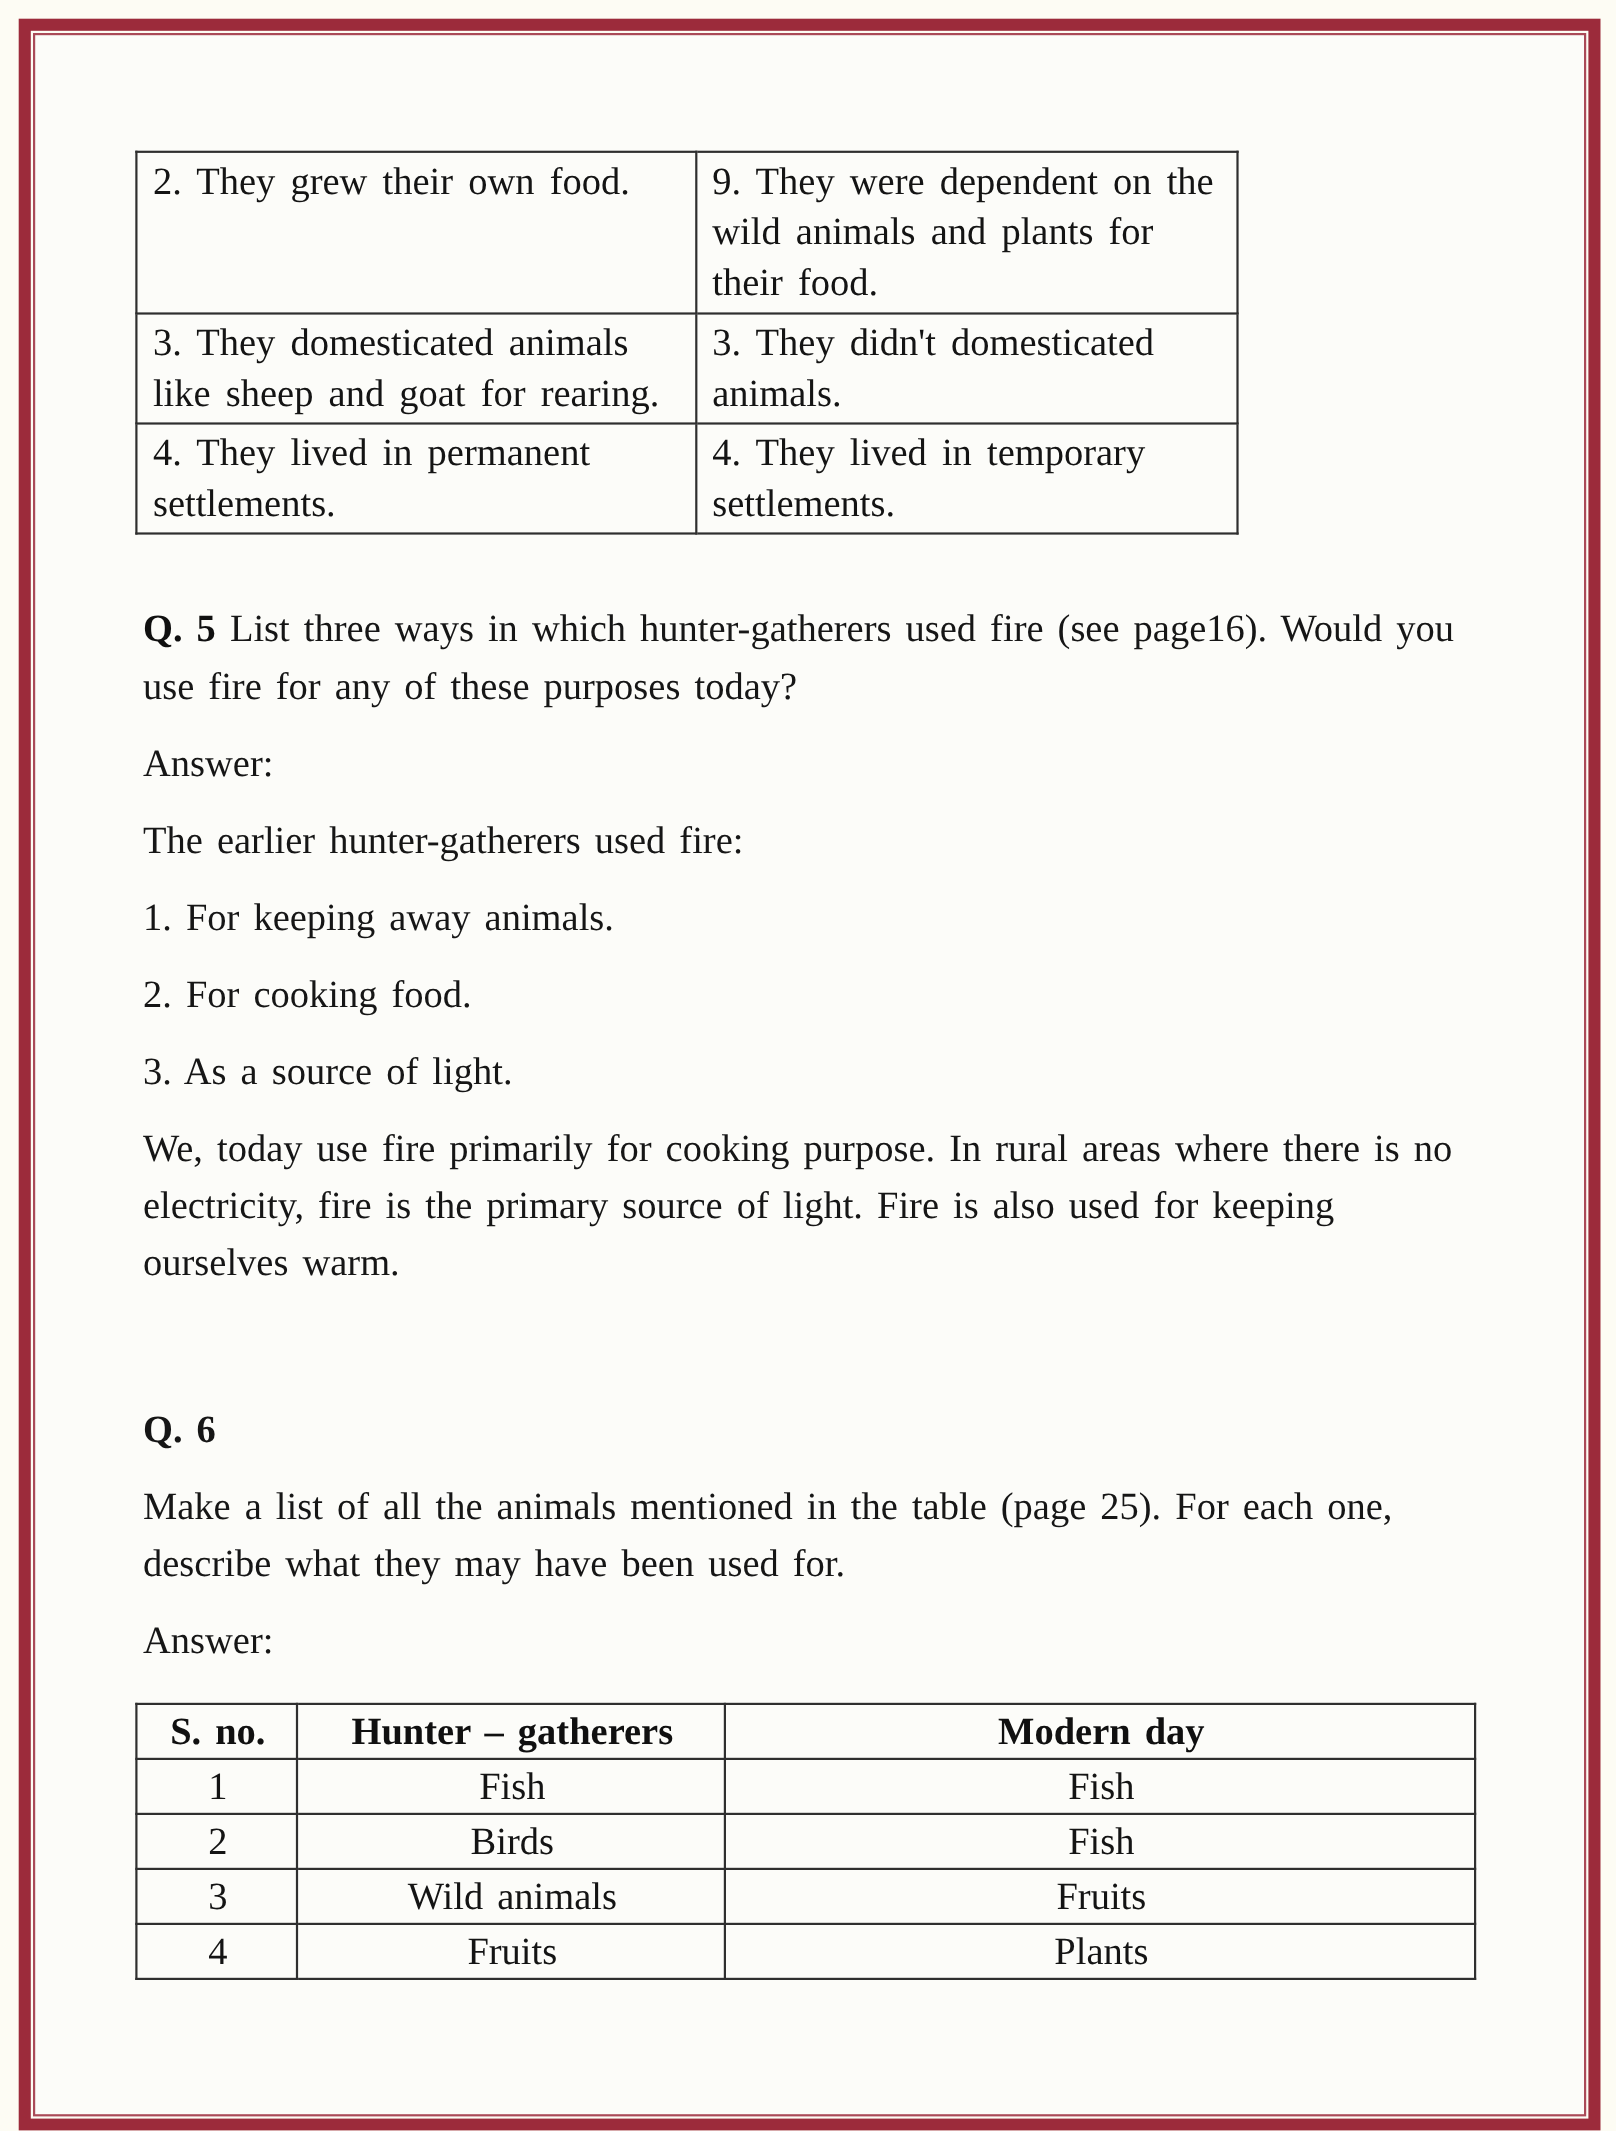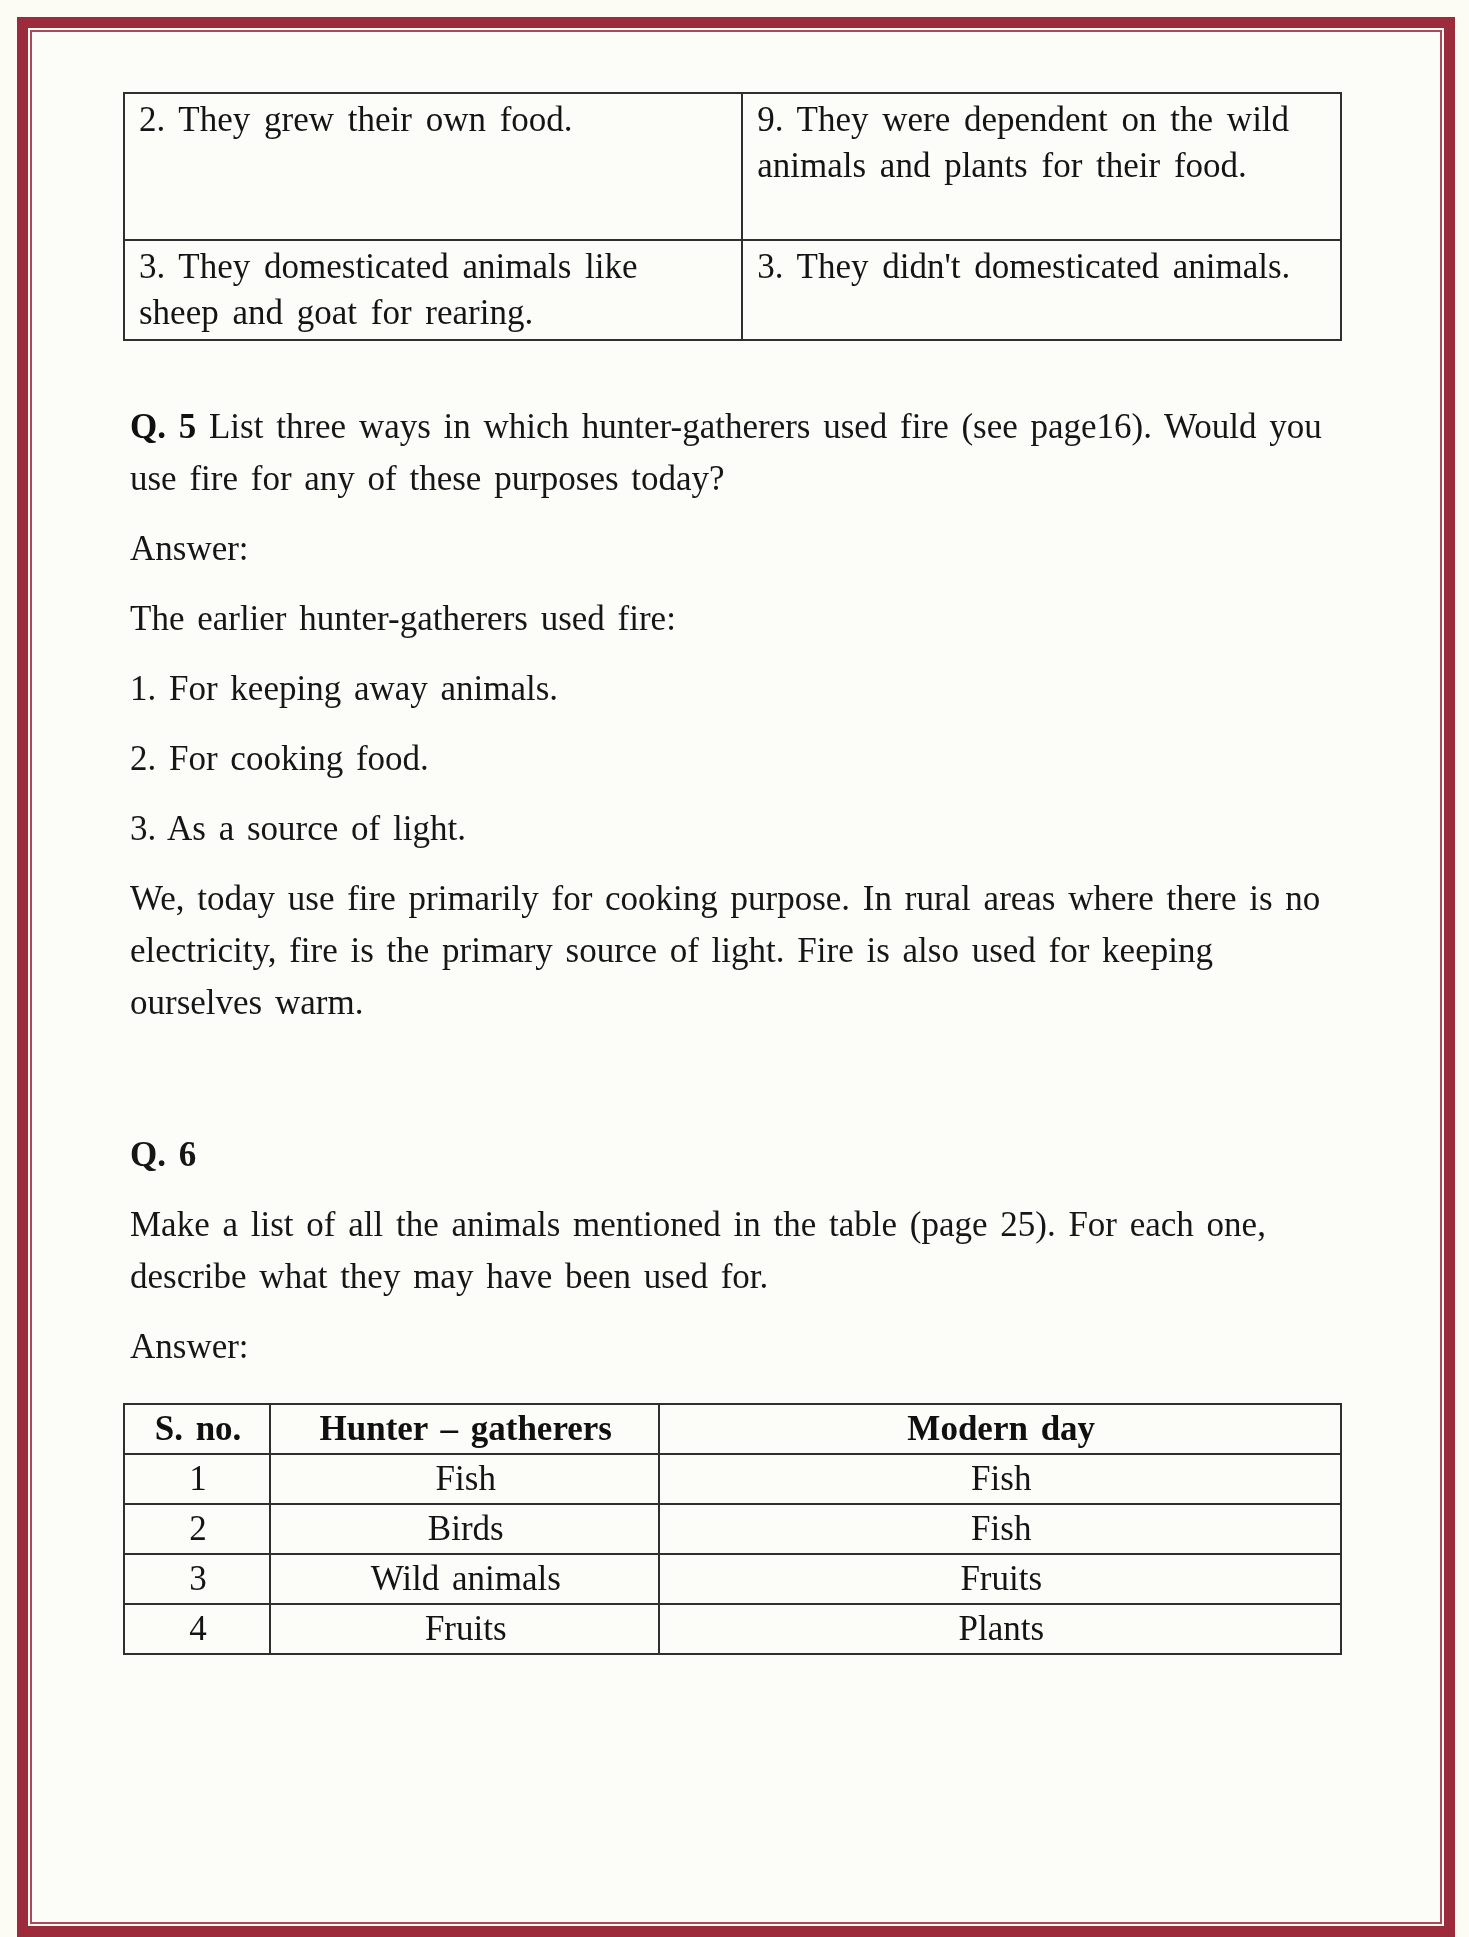--- a/index.html
+++ b/index.html
@@ -31,22 +31,22 @@
   }
   .content {
     position: absolute;
     inset: 0;
     padding: 0 0 0 82px;
     color: #1e1e1e;
   }
   
   table.cmp {
     border-collapse: collapse;
-    margin: 60px 0 0 9px;
-    width: 1219px;
+    margin: 105px 0 0 9px;
+    width: 1003px;
     table-layout: fixed;
   }
   table.cmp td {
     border: 2px solid #2f2f2f;
     vertical-align: top;
     font-size: 35px;
     line-height: 46px;
     padding: 3px 12px 3px 14px;
     word-spacing: 5px;
     color: #141414;
@@ -106,20 +106,24 @@
             </colgroup>
           <tbody>
             <tr class="r1">
               <td>2. They grew their own food.</td>
               <td>9. They were dependent on the wild animals and plants for their food.</td>
             </tr>
             <tr class="r2">
               <td>3. They domesticated animals like sheep and goat for rearing.</td>
               <td>3. They didn't domesticated animals.</td>
             </tr>
+            <tr class="r3">
+              <td>4. They lived in permanent settlements.</td>
+              <td>4. They lived in temporary settlements.</td>
+            </tr>
           </tbody>
         </table>
 
         <div class="textblock">
           <p class="line qhead"><span class="b">Q. 5</span> <span>List three ways in which hunter-gatherers  used fire (see page16). Would you use fire for any of these purposes today?</span></p>
           <p class="line">Answer:</p>
           <p class="line">The earlier hunter-gatherers  used fire:</p>
           <p class="line">1. For keeping away animals.</p>
           <p class="line">2. For cooking food.</p>
           <p class="line">3. As a source of light.</p>

